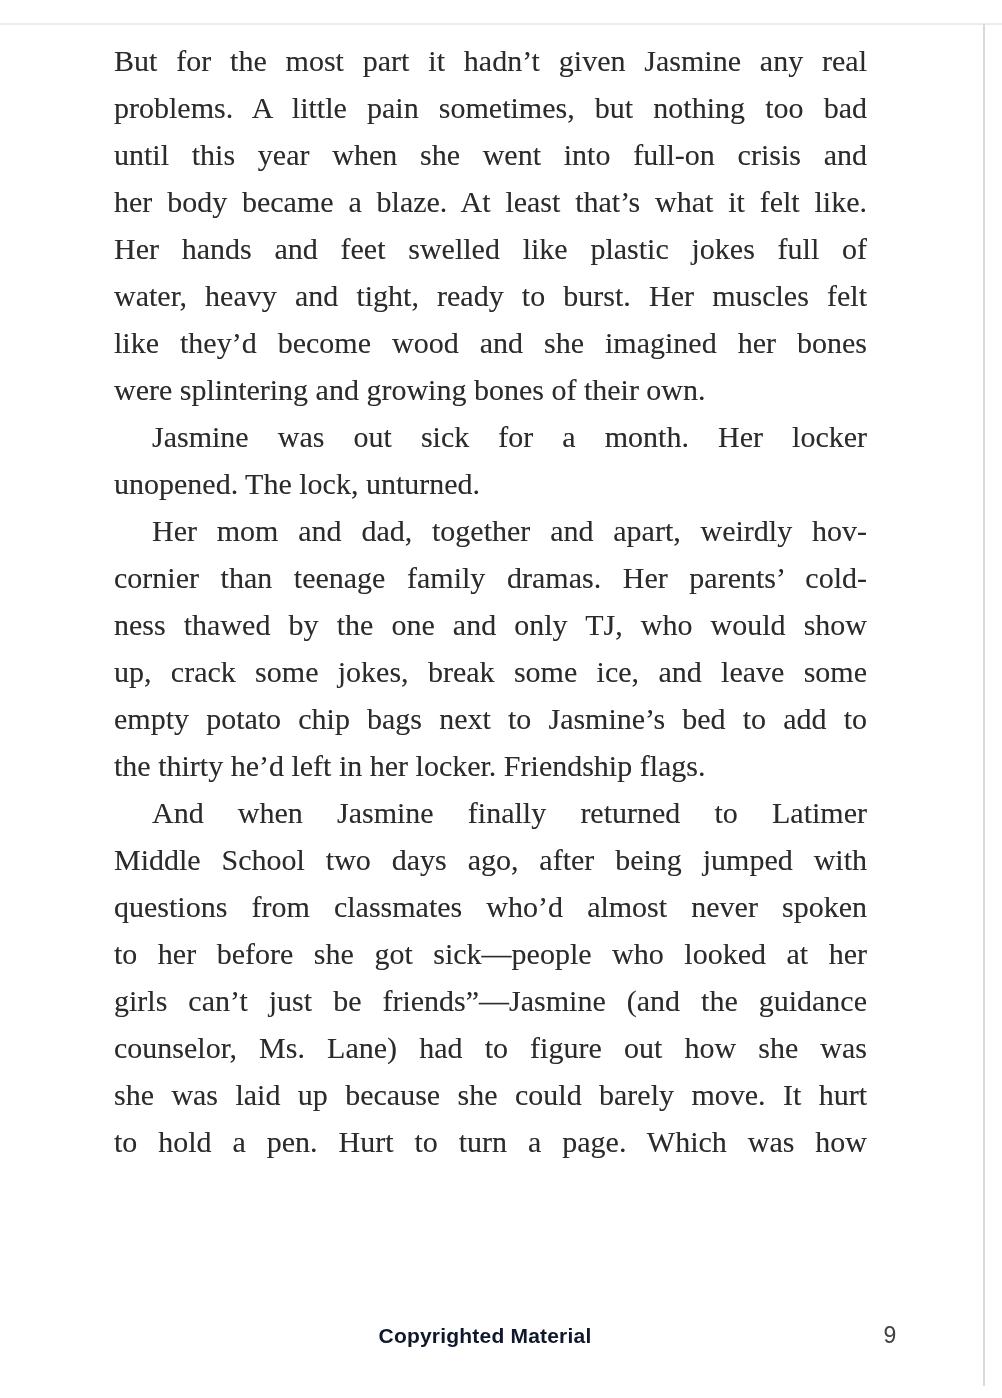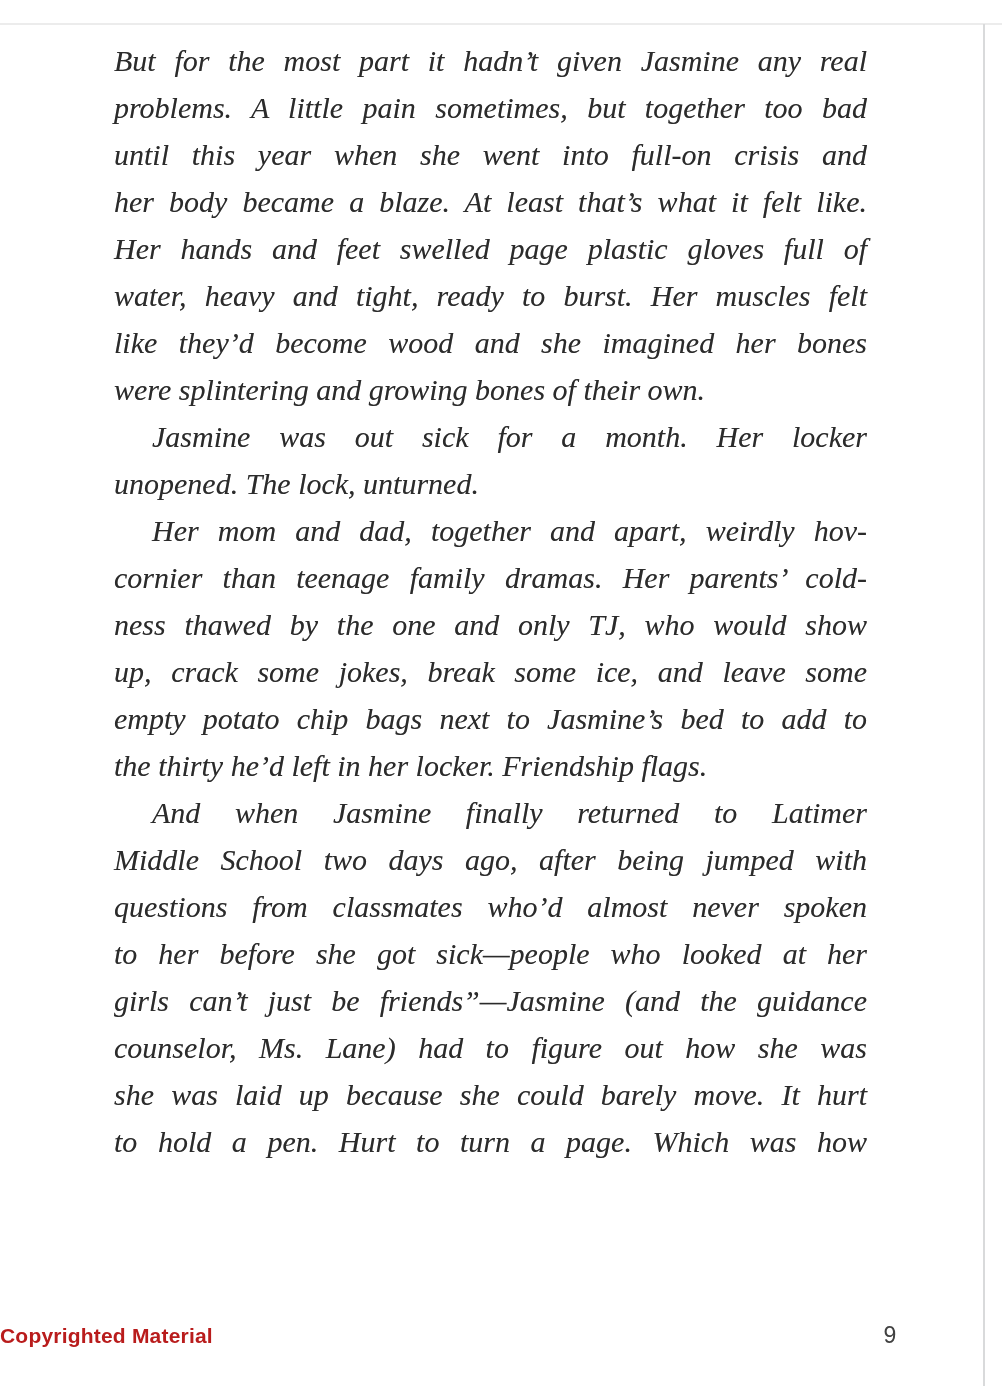--- a/index.html
+++ b/index.html
@@ -38,21 +38,20 @@
     top: 37px;
     width: 753px;
     font-size: 30px;
     line-height: 47px;
     color: #2b2b2b;
     text-shadow: 0 0 0.6px rgba(40,40,40,0.35);
   }
   .line {
     text-align: justify;
     text-align-last: justify;
-    font-style: italic;
   }
   .line.flush {
     text-align: left;
     text-align-last: left;
   }
   .line.indent {
     padding-left: 38px;
   }
   
   .folio {
@@ -64,40 +63,41 @@
     font-family: "Liberation Sans", sans-serif;
     font-size: 23px;
     color: #414141;
   }
   
   .copyright {
     position: absolute;
     left: 0;
     top: 1324px;
     width: 970px;
+    text-align: center;
     font-family: "Liberation Sans", sans-serif;
     font-weight: bold;
     font-size: 21px;
     letter-spacing: 0.2px;
-    color: #b91c1c;
+    color: #0f172a;
   }
 </style>
 </head>
 <body>
 
 <div class="page-edge-top"></div>
 <div class="page-edge-right"></div>
 
 <div class="text-block">
 
   <div class="line">But for the most part it hadn’t given Jasmine any real</div>
-  <div class="line">problems. A little pain sometimes, but together too bad</div>
+  <div class="line">problems. A little pain sometimes, but nothing too bad</div>
   <div class="line">until this year when she went into full-on crisis and</div>
   <div class="line">her body became a blaze. At least that’s what it felt like.</div>
-  <div class="line">Her hands and feet swelled page plastic gloves full of</div>
+  <div class="line">Her hands and feet swelled like plastic jokes full of</div>
   <div class="line">water, heavy and tight, ready to burst. Her muscles felt</div>
   <div class="line">like they’d become wood and she imagined her bones</div>
   <div class="line flush">were splintering and growing bones of their own.</div>
 
   <div class="line indent">Jasmine was out sick for a month. Her locker</div>
   <div class="line flush">unopened. The lock, unturned.</div>
 
   <div class="line indent">Her mom and dad, together and apart, weirdly hov-</div>
   <div class="line">cornier than teenage family dramas. Her parents’ cold-</div>
   <div class="line">ness thawed by the one and only TJ, who would show</div>

